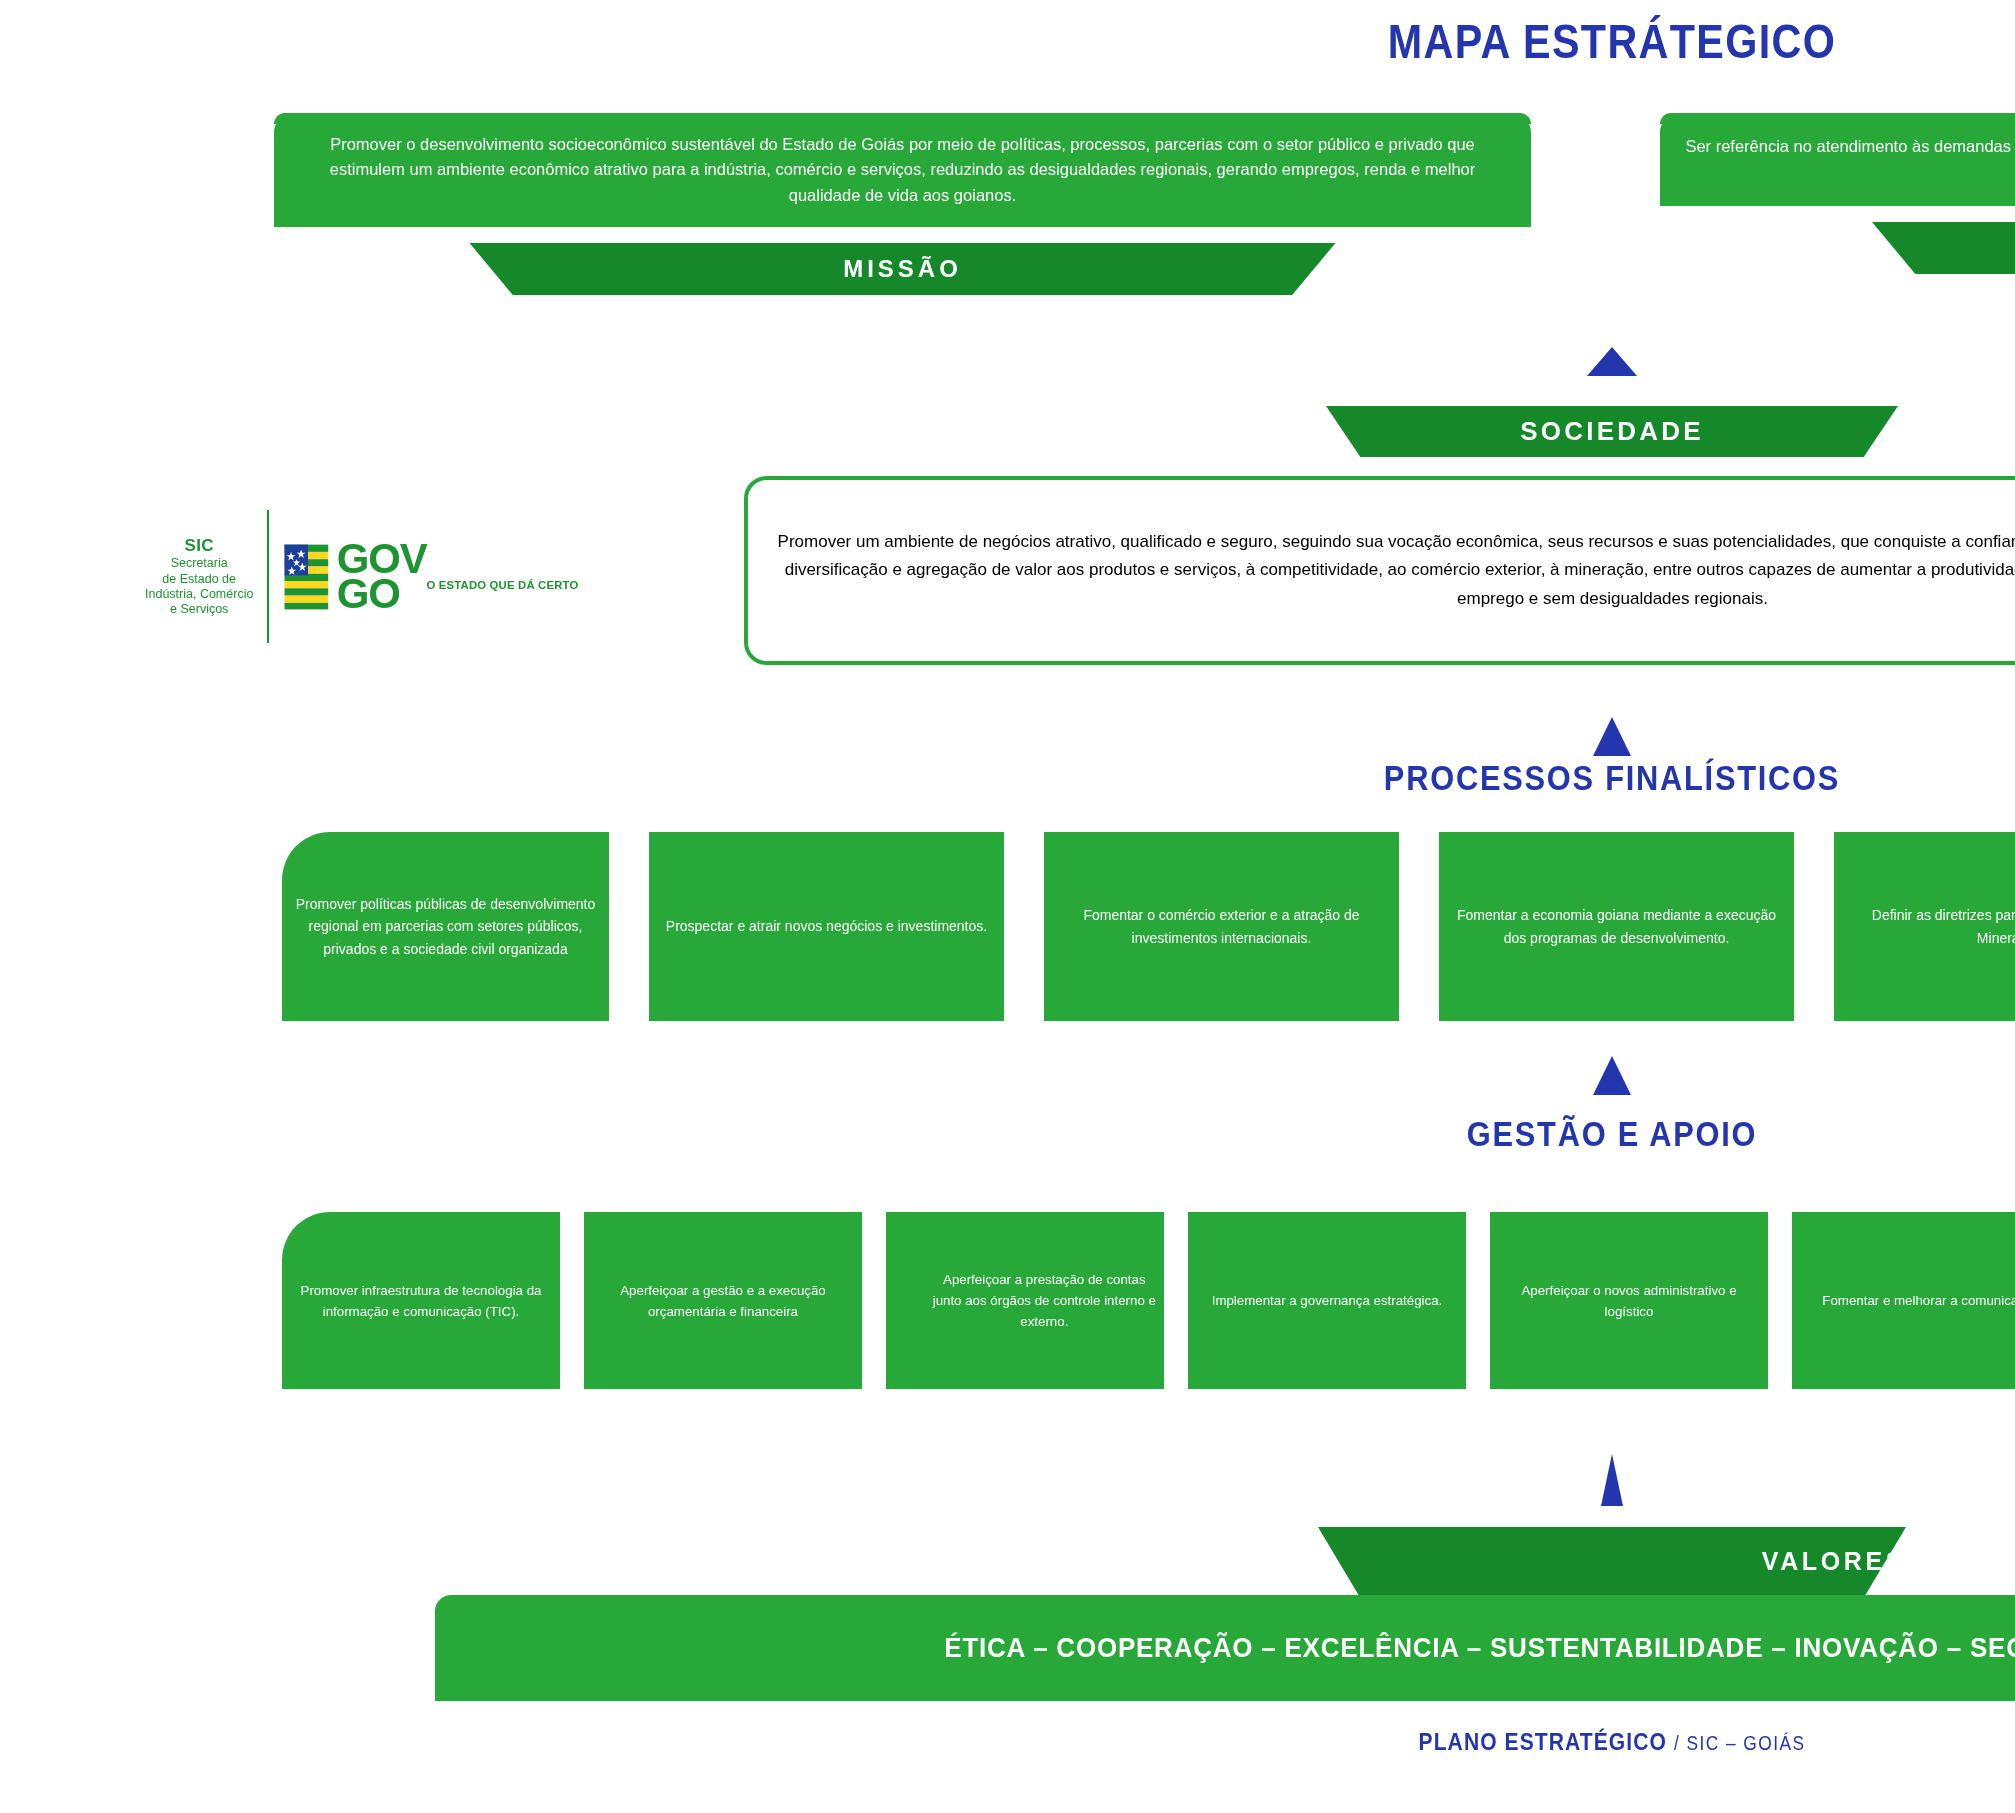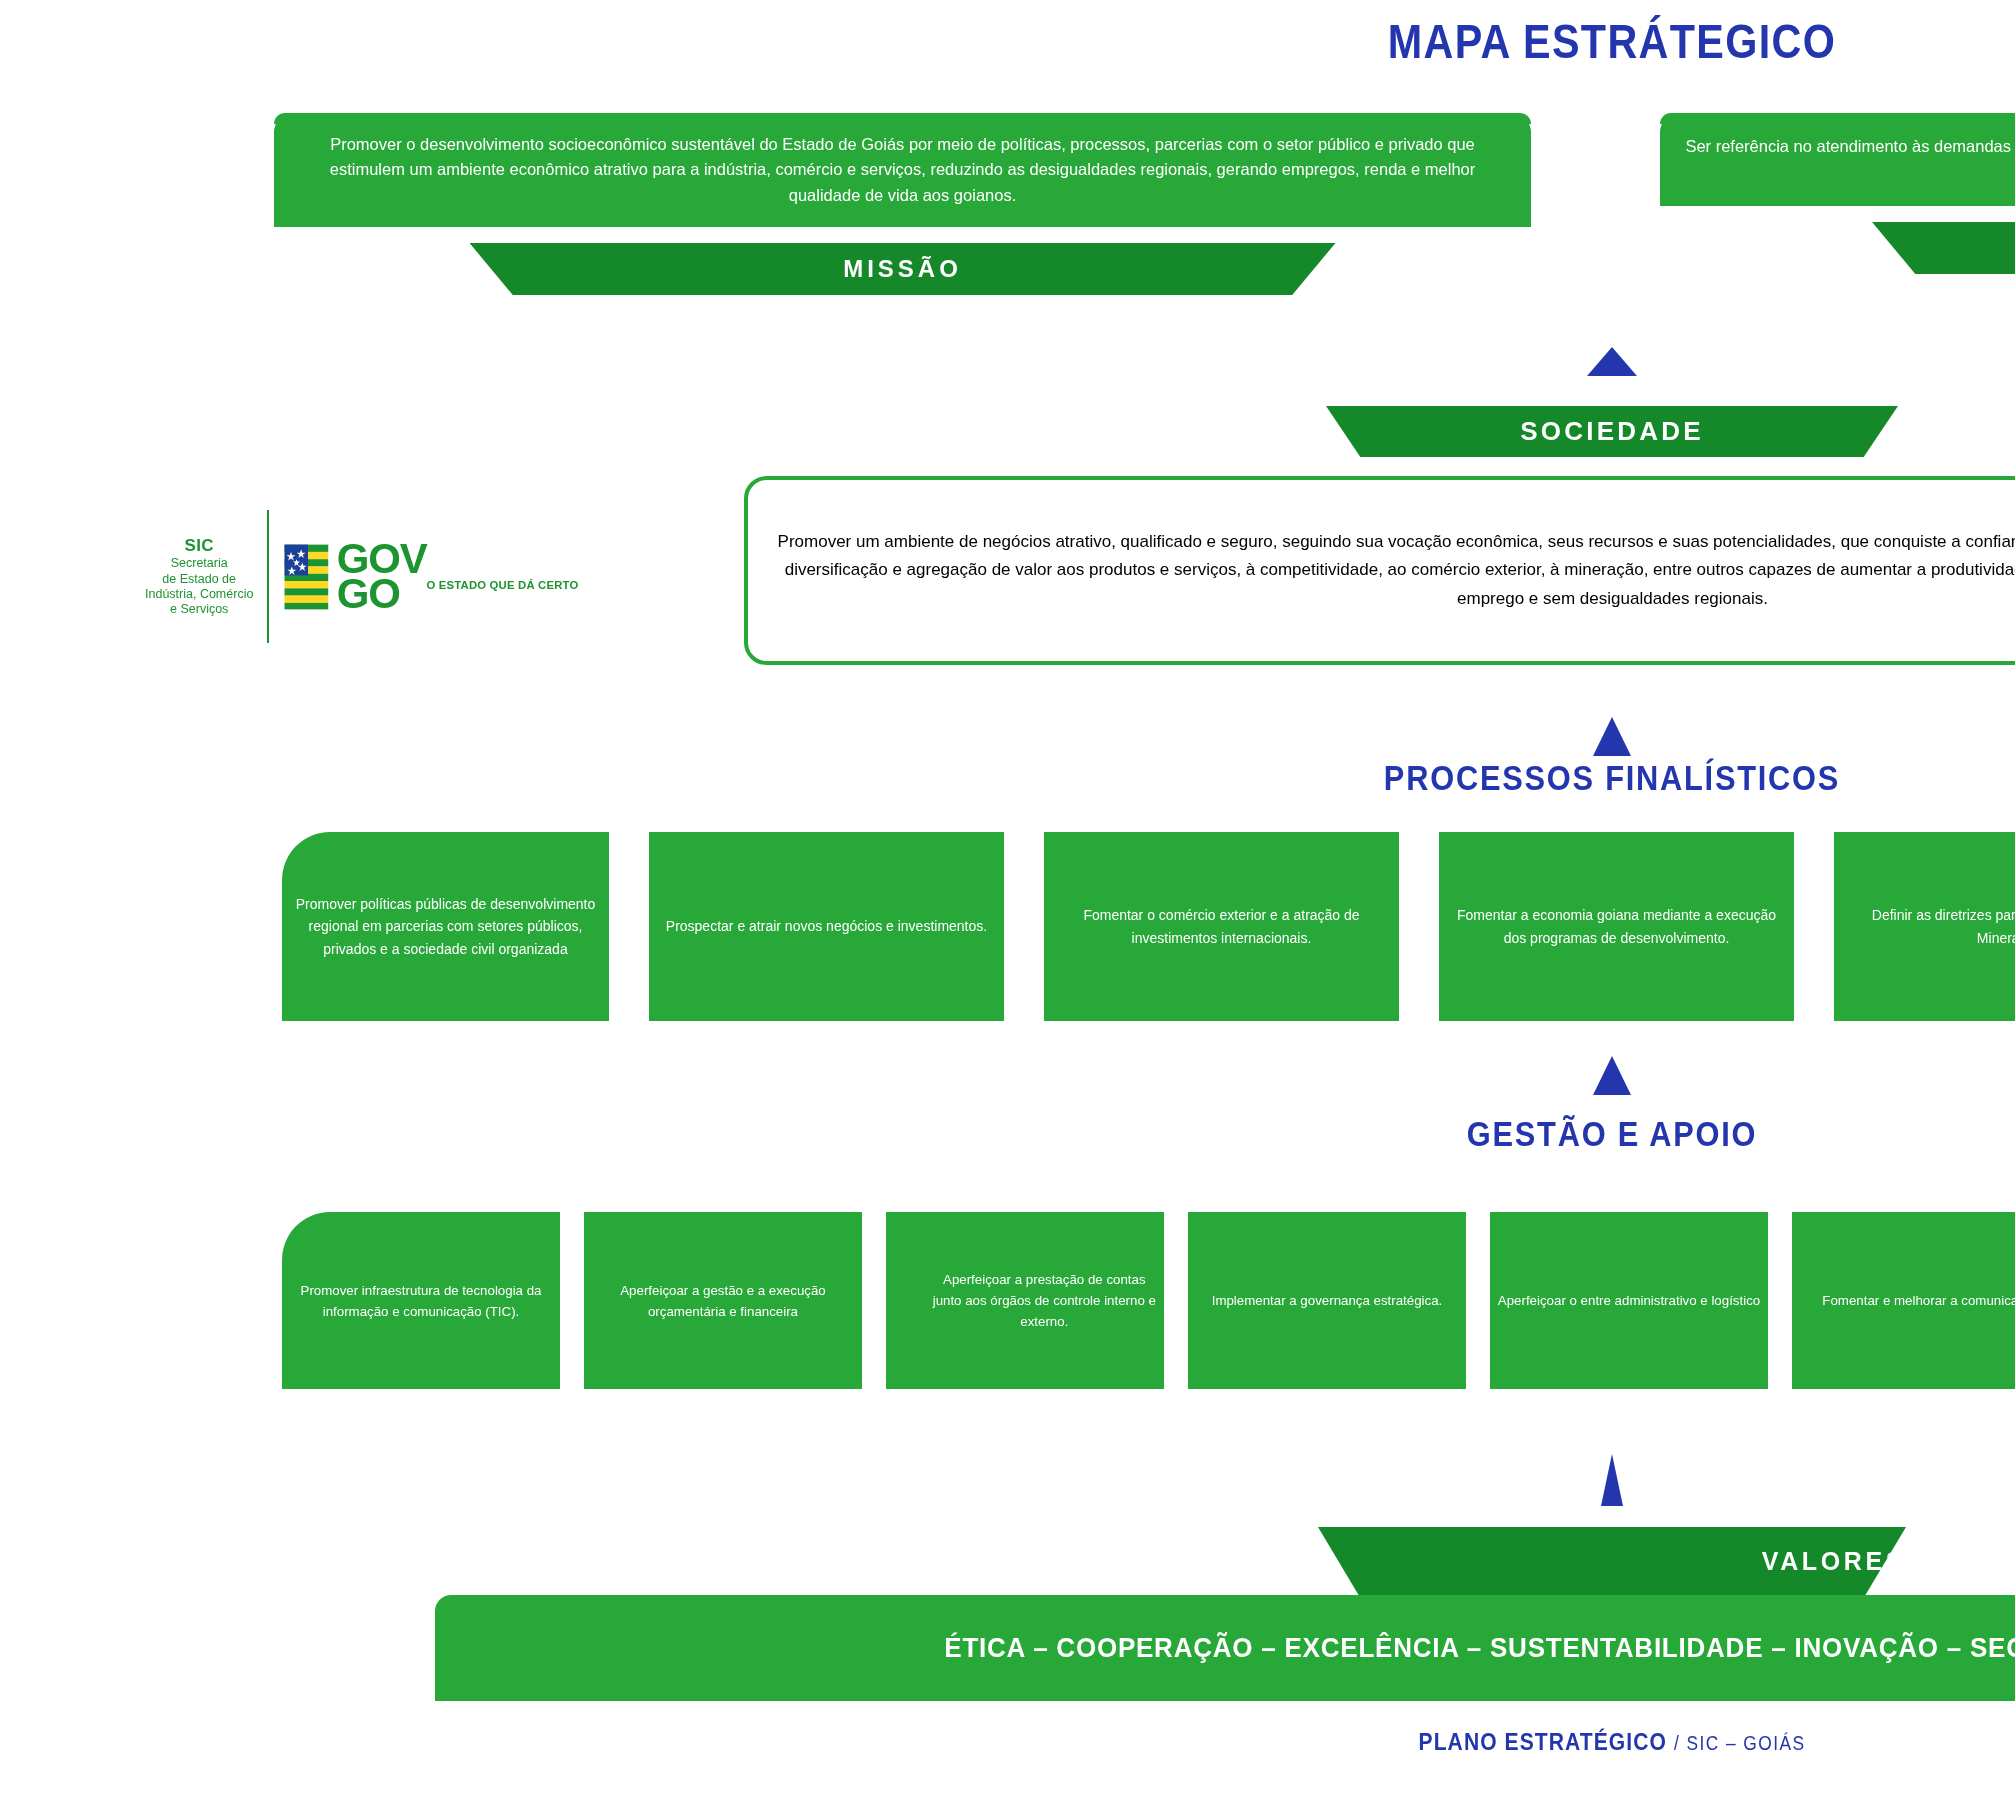--- a/index.html
+++ b/index.html
@@ -244,21 +244,21 @@
     <div class="pill" style="width:278px;">
       <span>Aperfeiçoar a gestão e a execução orçamentária e financeira</span>
     </div>
     <div class="pill" style="width:278px;padding-left:45px;">
       <span>Aperfeiçoar a prestação de contas junto aos órgãos de controle interno e externo.</span>
     </div>
     <div class="pill" style="width:278px;">
       <span>Implementar a governança estratégica.</span>
     </div>
     <div class="pill" style="width:278px;">
-      <span>Aperfeiçoar o entre administrativo e logístico</span>
+      <span>Aperfeiçoar o novos administrativo e logístico</span>
     </div>
     <div class="pill" style="width:278px;">
       <span>Fomentar e melhorar a comunicação</span>
     </div>
 
   </div>
 
   <div class="arrow thin" style="left:1601px;top:1454px;"></div>
 
   <div id="val-banner" style="left:1318px;top:1527px;width:588px;height:69px;">

